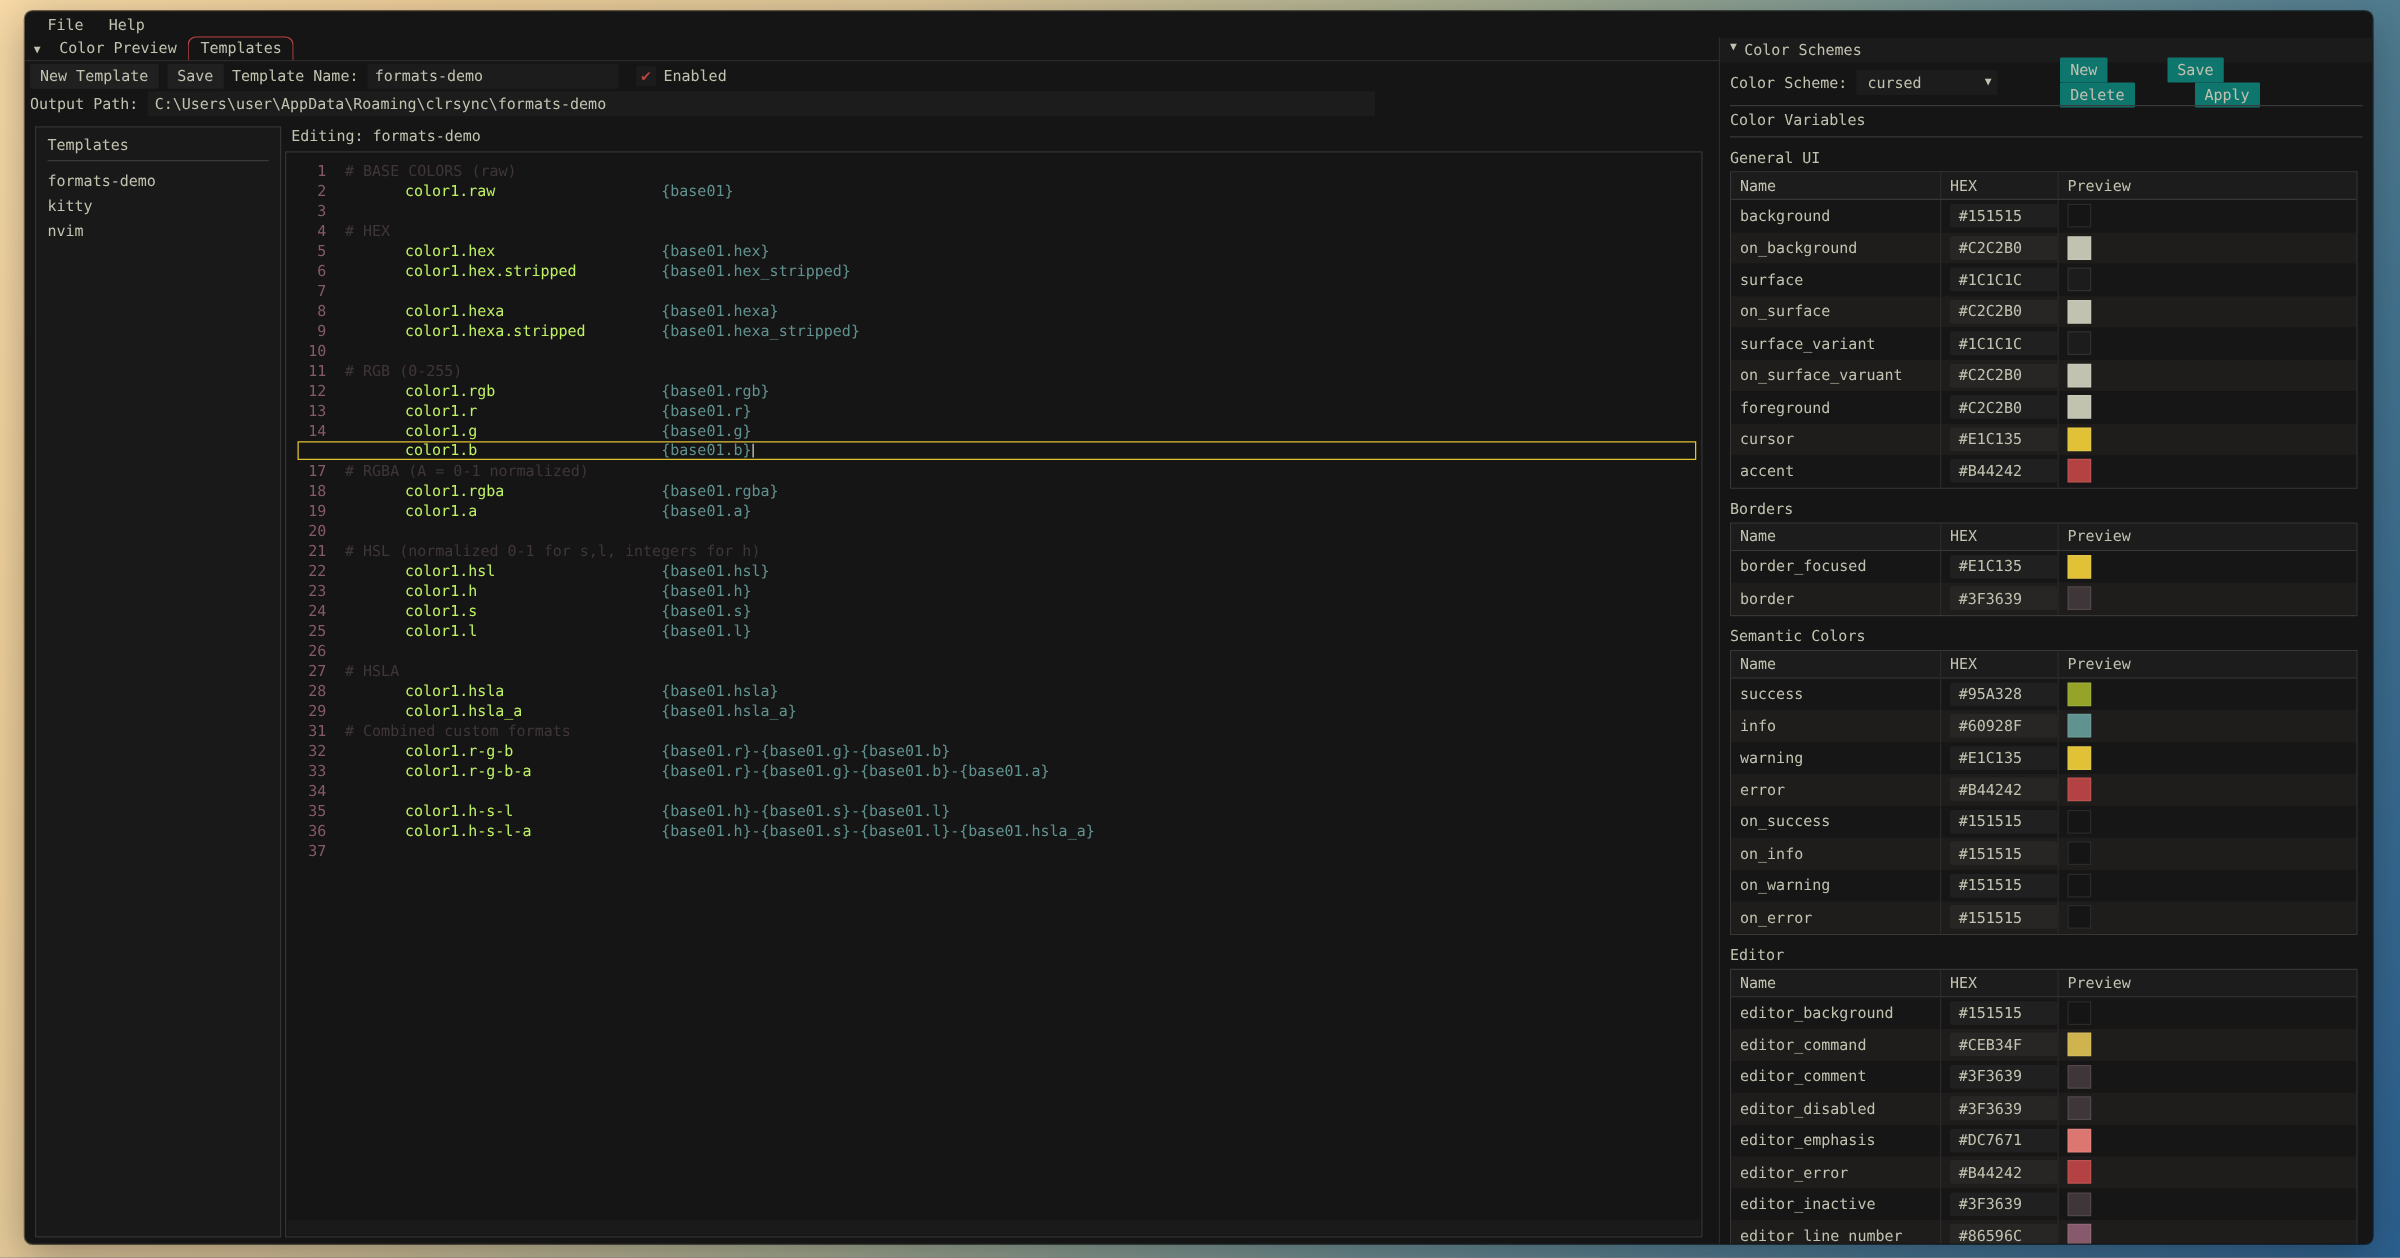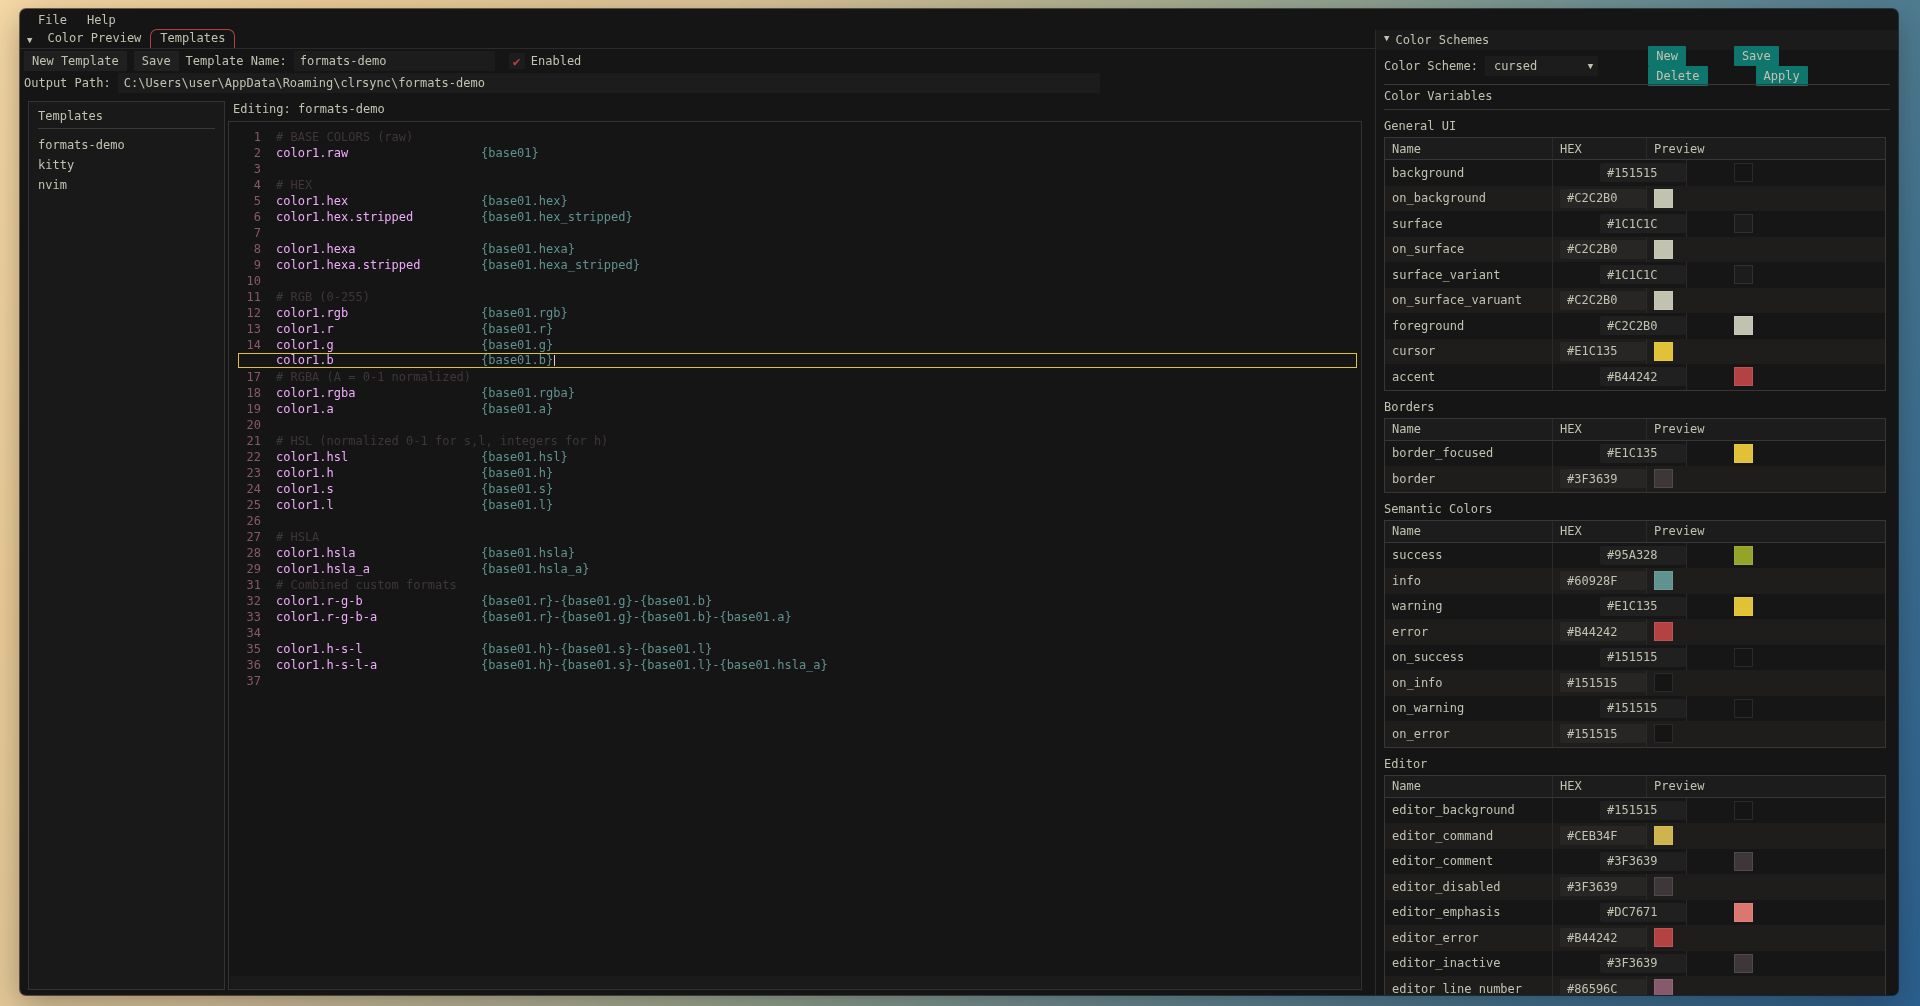--- a/index.html
+++ b/index.html
@@ -41,42 +41,42 @@
   .work { flex:1; display:flex; min-height:0; padding:8px 13px 5px 8px; gap:3px; }
   .tpanel { width:197px; flex:0 0 197px; background:#1a1919; border:1px solid #343232; padding:7px 9px; overflow:hidden; }
   .tpanel-title { margin-bottom:5px; }
   .tpanel-sep { border-top:1px solid #3a3838; margin-bottom:6px; }
   .tpl-item { height:20px; line-height:20px; }
   .editor-wrap { flex:1; display:flex; flex-direction:column; min-height:0; }
   .editor-title { height:16px; line-height:16px; margin:0 0 4px 5px; }
   .editor { flex:1; background:#161515; border:1px solid #343232; padding-top:7px; overflow:hidden; position:relative; }
   .ed-line { height:16px; line-height:16px; white-space:pre; display:flex; }
   .ed-num { width:32px; flex:0 0 32px; text-align:right; color:#86596C; margin-right:15px; }
-  .ed-name { display:inline-block; width:205px; color:#f0abfc; }
+  .ed-name { display:inline-block; width:205px; color:#bef264;margin-left:48px; }
   .ed-comment { color:#3F3639; }
   .ed-value { color:#60928F; }
   .ed-line.hl { display:block; height:16px; padding:0; }
   .hl-box { margin-left:9px; margin-right:4px; height:15px; line-height:13px; border:1px solid #E1C135; padding-left:37px; white-space:pre; display:flex; align-items:center; }
   .cursor-bar { display:inline-block; width:1px; height:11px; background:#d6d6c6; margin-left:1px; }
   .ed-scrollbar { position:absolute; left:1px; right:1px; bottom:1px; height:12px; background:#1b1a1a; }
   
   .rpanel { flex:1; border-left:1px solid #2c2a2a; display:flex; flex-direction:column; min-height:0; overflow:hidden; background:#151515; }
   .rp-header { height:20px; flex:0 0 20px; background:#1c1b1b; display:flex; align-items:center; padding-left:8px; }
   .rp-ctl { height:26px; flex:0 0 26px; display:flex; align-items:center; padding:0 8px; margin-top:3px; }
   .combo { width:150px; height:20px; background:#1C1C1C; display:flex; align-items:center; padding:0 5px 0 9px; border-radius:1px; margin-right:10px;justify-content:center; }
   .combo-value { flex:1; }
   .combo-arrow { font-size:9px; color:#C2C2B0; }
   .rp-btn { background:#0f766e; border:none; color:#C2C2B0; font:inherit; padding:2px 8px; height:20px; margin-right:8px; border-radius:1px;margin-left:40px; }
   .rp-sep { border-top:1px solid #3a3838; margin:5px 8px 0 8px; }
   .rp-subtitle { margin:4px 8px 0 8px; height:15px; line-height:15px; }
   .section-title { margin:9px 8px 3px 8px; height:15px; line-height:15px; }
   .cv-table { margin:3px 12px 0 8px; border:1px solid #383636; }
   .cv-row { display:grid; grid-template-columns:168px 94px 1fr; height:25.5px; align-items:center; }
   .cv-row.head { height:22px; background:#1d1c1c; border-bottom:1px solid #383636; }
-  .cv-row.even { background:#171616;gap:40px; }
+  .cv-row.even { background:#171616; }
   .cv-row.odd  { background:#1e1d1b; }
   .cv-cell { padding-left:7px; height:100%; display:flex; align-items:center; border-right:1px solid #2b2929; overflow:hidden; white-space:nowrap; }
   .cv-cell:last-child { border-right:none; }
   .hex-box { background:rgba(255,255,255,0.045); border-radius:2px; height:19px; display:flex; align-items:center; padding:0 7px; width:86px; }
   .swatch { width:19px; height:19px; border:1px solid rgba(255,255,255,0.09); }
 </style>
 </head>
 <body>
 
 <div class="window">

